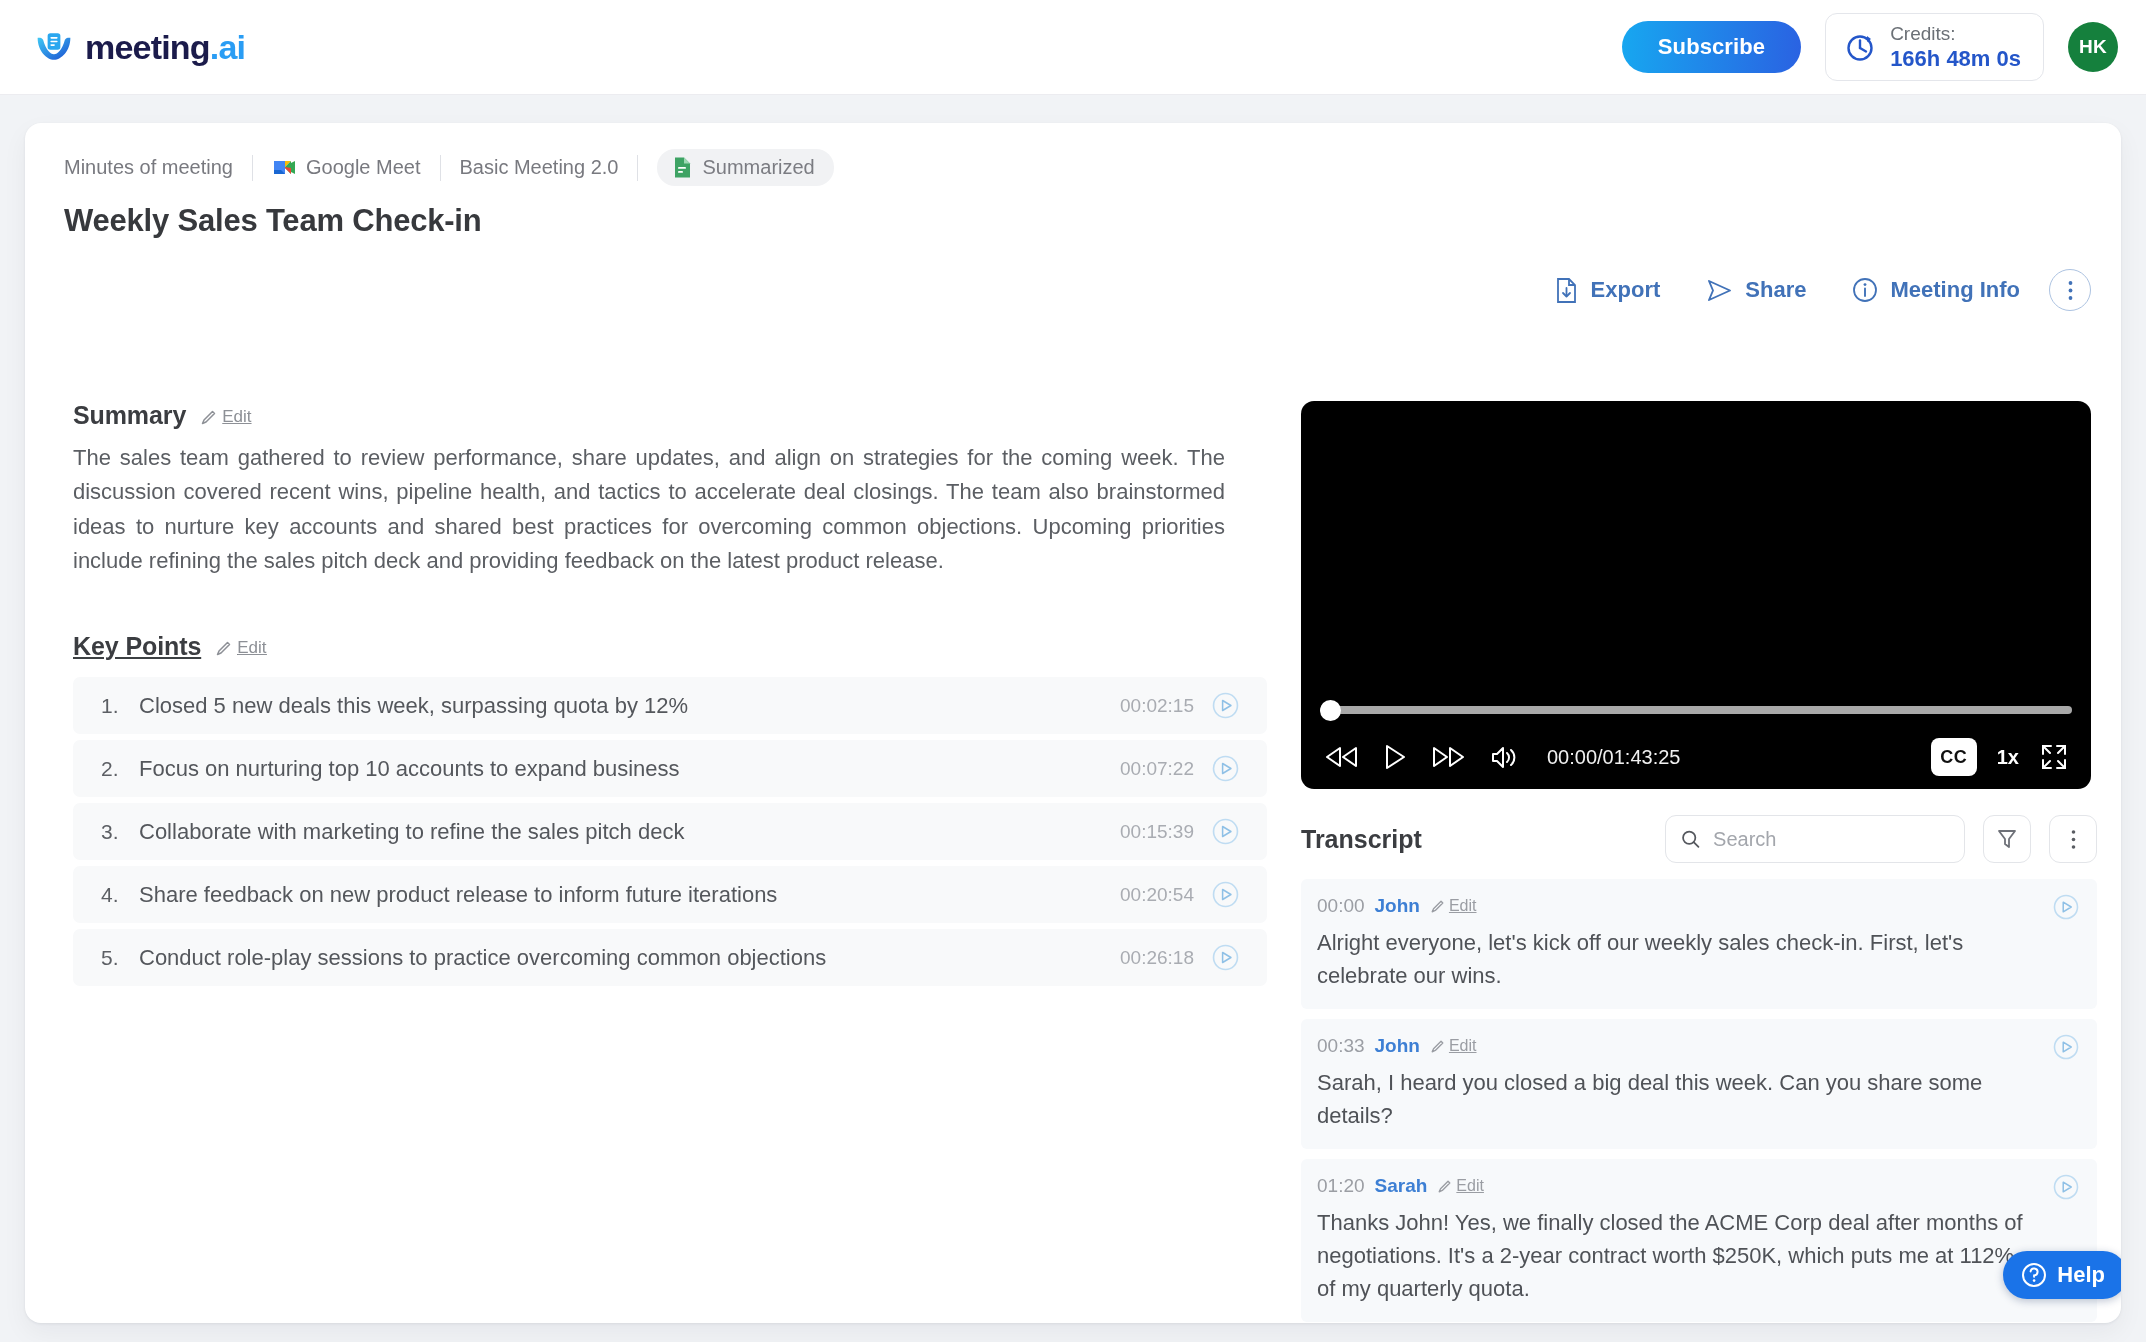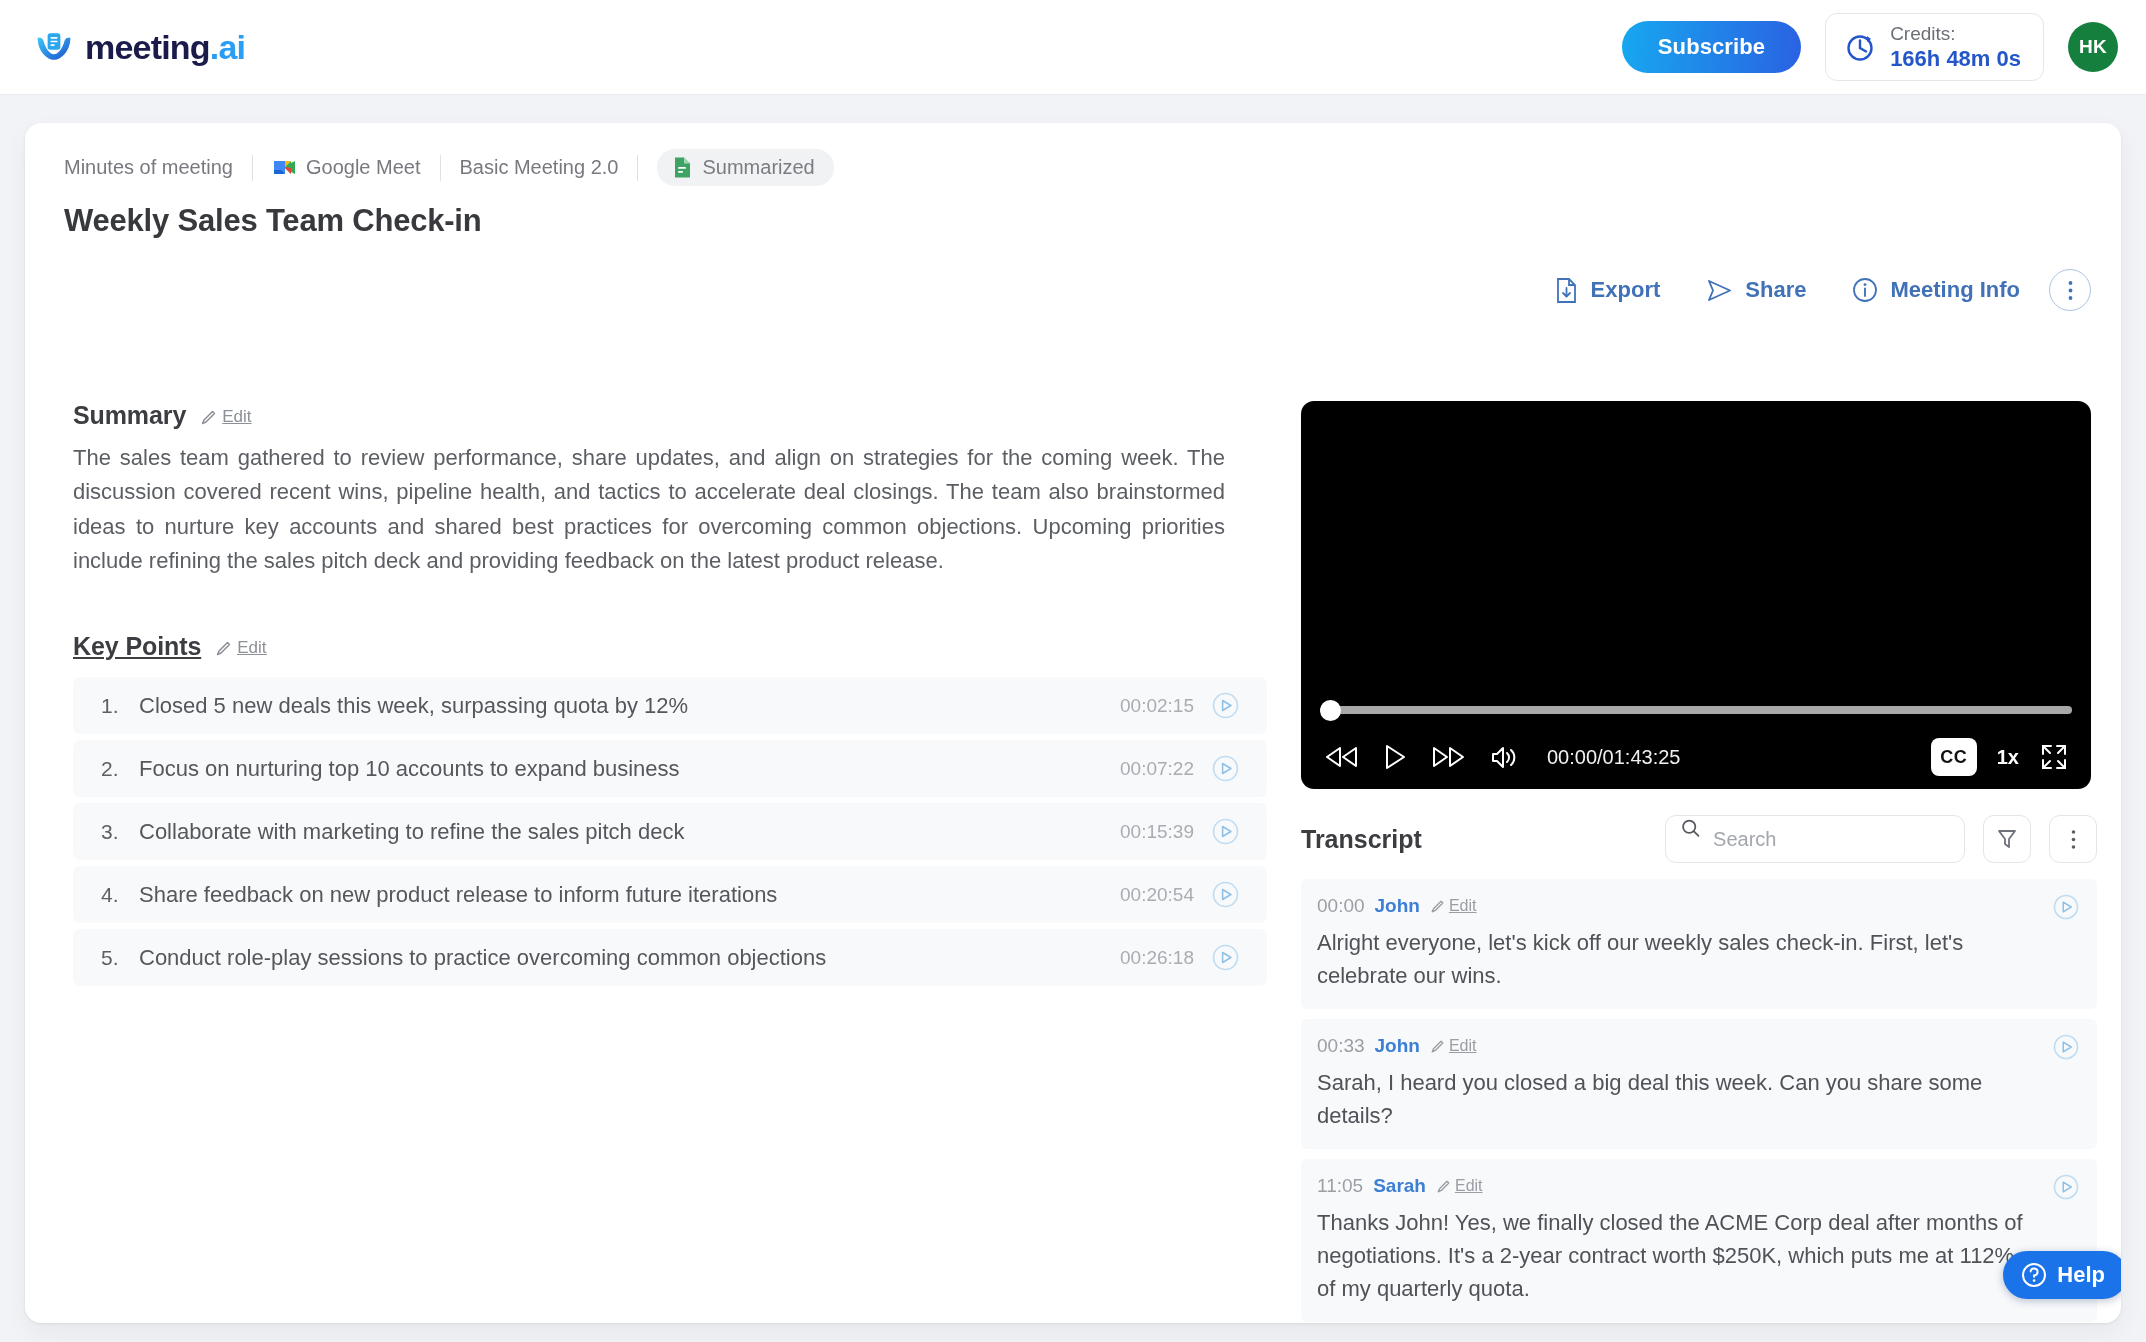--- a/index.html
+++ b/index.html
@@ -251,21 +251,21 @@
   .tr-head {
     display: flex; align-items: center;
     margin-top: 26px; gap: 18px;
   }
   .tr-title { font-size: 25px; font-weight: bold; color: #3b3d41; }
   .search-box {
     margin-left: auto;
     width: 300px; height: 48px;
     border: 1px solid #e3e5e9;
     border-radius: 11px;
-    display: flex; 
+    display: flex; align-items: center;
     gap: 12px; padding: 0 14px;
     background: #fff;
   }
   .search-box input {
     border: none; outline: none;
     font-size: 20px; color: #3c4043;
     font-family: "Liberation Sans", sans-serif;
     background: transparent;
     width: 100%;
   }
@@ -614,21 +614,21 @@
           </div>
           <div class="tr-text">Sarah, I heard you closed a big deal this week. Can you share some details?</div>
           <svg class="tr-play" width="26" height="26" viewBox="0 0 28 28">
             <circle cx="14" cy="14" r="12.4" fill="none" stroke="#bfdcf2" stroke-width="1.7"></circle>
             <path d="M11 8.8 L19.6 14 L11 19.2 Z" fill="none" stroke="#8fc0e6" stroke-width="1.6" stroke-linejoin="round"></path>
           </svg>
         </div>
 
         <div class="tr-item">
           <div class="tr-meta">
-            <span class="tr-time">11:05</span>
+            <span class="tr-time">01:20</span>
             <span class="tr-speaker">Sarah</span>
             <span class="tr-edit">
               <svg width="15" height="15" viewBox="0 0 17 17">
                 <path d="M2.5 14.5 L4 11 L12.5 2.5 L14.5 4.5 L6 13 Z" fill="none" stroke="#9a9da3" stroke-width="1.5" stroke-linejoin="round"></path>
               </svg>
               <span>Edit</span>
             </span>
           </div>
           <div class="tr-text">Thanks John! Yes, we finally closed the ACME Corp deal after months of negotiations. It's a 2-year contract worth $250K, which puts me at 112% of my quarterly quota.</div>
           <svg class="tr-play" width="26" height="26" viewBox="0 0 28 28">

